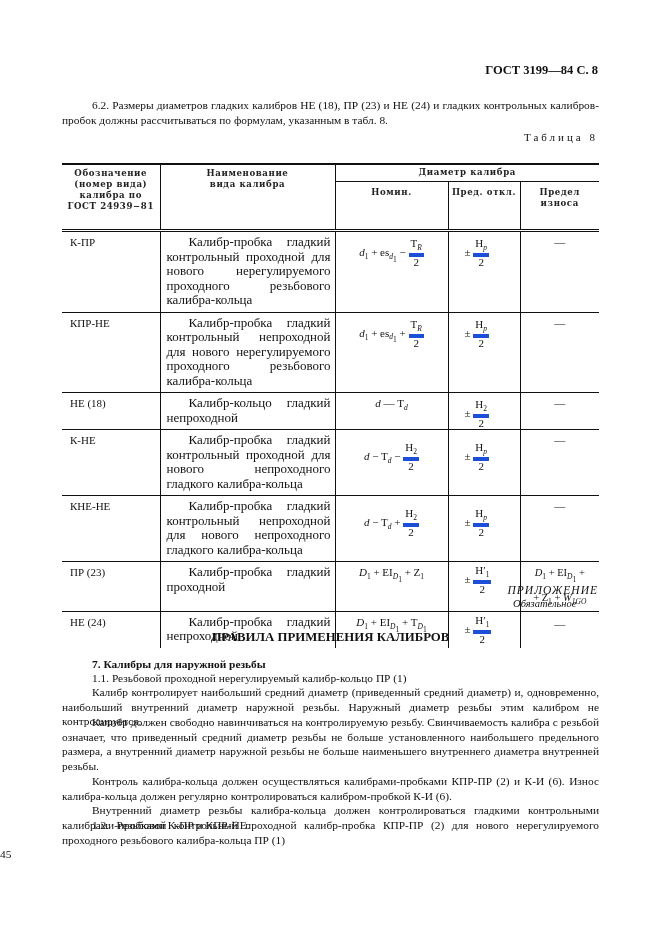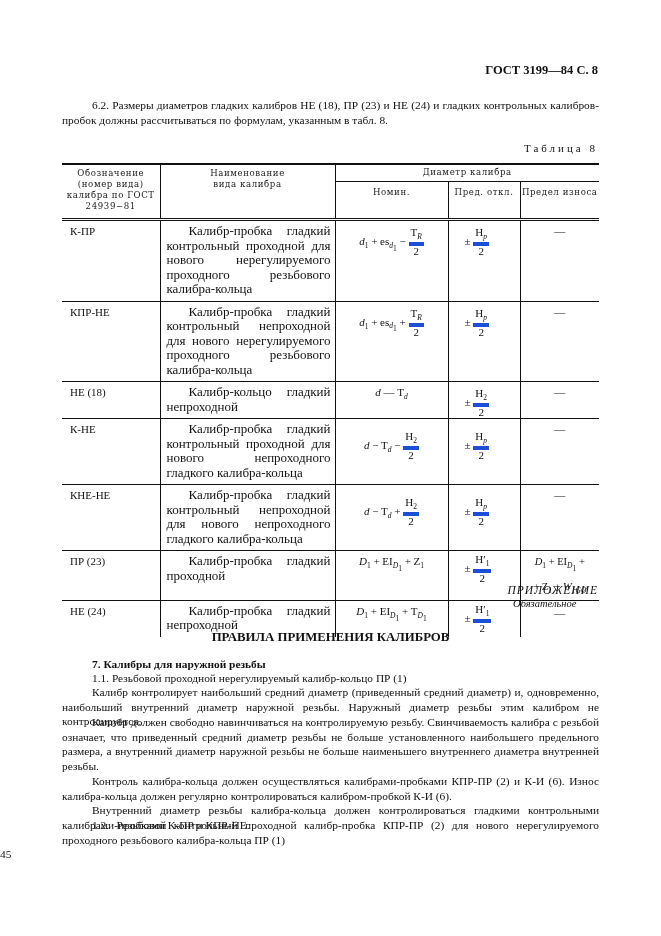--- a/index.html
+++ b/index.html
@@ -11,36 +11,36 @@
   .abs { position: absolute; }
   .running-head {
     top: 63px; right: 63px; font-weight: bold; font-size: 12.5px;
   }
   .para {
     left: 62px; width: 537px; font-size: 11.4px; line-height: 14.6px;
     text-align: justify;
   }
   .indent { text-indent: 30px; }
   .table-label {
-    top: 142px; right: 63px; font-size: 11px; letter-spacing: 3px;
+    top: 131px; right: 63px; font-size: 11px; letter-spacing: 3px;
   }
   
   .tbl {
     position: absolute; left: 62px; top: 163px; width: 537px;
     border-collapse: collapse; font-size: 11px;
   }
   .tbl td, .tbl th {
     padding: 0; vertical-align: top;
     border-left: 1px solid #111; border-right: 1px solid #111;
   }
   .tbl tr td:first-child, .tbl tr th:first-child { border-left: none; }
   .tbl tr td:last-child, .tbl tr th:last-child { border-right: none; }
   .tbl thead tr.h1 th { border-top: 2px solid #111; }
   .tbl th {
-    font-weight: normal; font-size: 8.6px; letter-spacing: 0.6px;
+    font-weight: bold; font-size: 8.6px; letter-spacing: 0.6px;
     text-align: center; color: #222; line-height: 11px;
     font-family: "DejaVu Serif", serif;
   }
   .tbl thead tr.h2 th { border-top: 1px solid #111; }
   .tbl tbody tr:first-child td { border-top: 3px double #111; }
   .tbl tbody tr td { border-top: 1px solid #111; }
   .c-code { padding: 4px 0 0 8px !important; font-size: 11px; }
   .c-name {
     padding: 3px 4px 4px 6px !important; font-size: 13px; line-height: 14.5px;
     text-align: justify;

